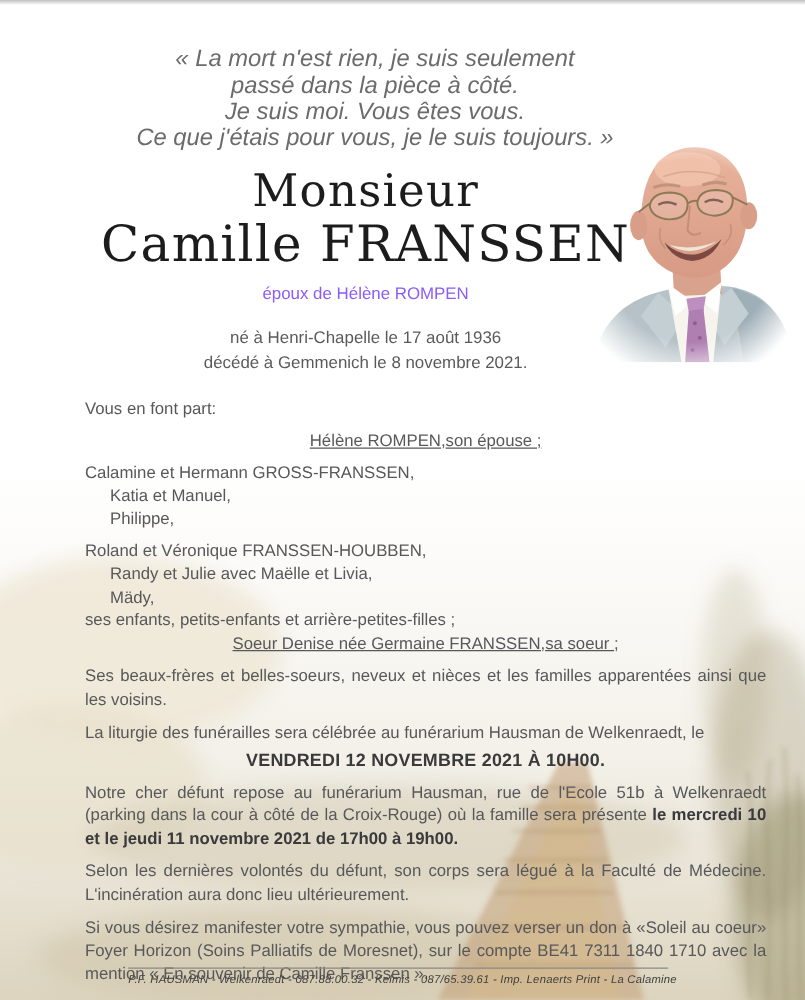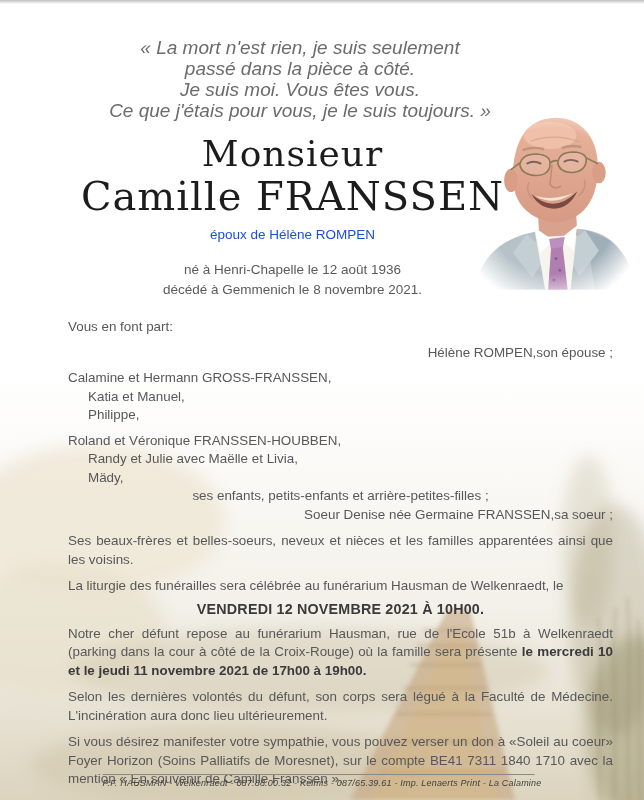--- a/index.html
+++ b/index.html
@@ -16,27 +16,27 @@
   .photo { position:absolute; top:102px; left:466px; width:172px; height:190px; }
   
   .content { position:relative; }
   .quote { width:600px; padding-top:37px; text-align:center; font-style:italic;
     font-size:19px; line-height:21px; color:#6b6b6b; }
   .header { width:585px; text-align:center; margin-top:13px; }
   .title-1 { font-family:"DejaVu Serif", serif; font-size:36px; line-height:40px;
     color:#1c1c1c; letter-spacing:1px; }
   .title-2 { font-family:"DejaVu Serif", serif; font-size:40px; line-height:44px;
     color:#1c1c1c; letter-spacing:1px; }
-  .spouse-line { margin-top:9px; font-size:13.5px; color:#1d4ed8; }
+  .spouse-line { margin-top:9px; font-size:13.5px; color:#8b5cf6; }
   .dates { margin-top:18px; font-size:13.5px; line-height:20px; color:#5a5a5c; }
   .body-block { margin:18px 31px 0 68px; font-size:13.4px; }
-  .row { display:flex; justify-content:flex-end; line-height:18.5px; }
+  .row { display:flex; justify-content:center; line-height:18.5px;text-decoration:underline; }
   .group { margin-top:7px; line-height:18.5px; }
   .indent { padding-left:20px; }
-  .right-align { text-align:center; line-height:18.5px; }
+  .right-align { text-align:left; line-height:18.5px; }
   .para { margin-top:8px; line-height:18.5px; text-align:justify; }
   .para-plain { margin-top:8px; line-height:18.5px; }
   .center-line { text-align:center; line-height:19px; }
   .bold-date { margin-top:5px; text-align:center; font-weight:bold; font-size:14.3px;
     color:#3a3a3c; letter-spacing:.2px; }
   b { color:#3a3a3c; }
   .footer { position:absolute; bottom:12px; left:50%; transform:translateX(-50%);
     text-align:center; }
   .footer-line { width:432px; border-top:1px solid #8a8a85; }
   .footer-text { padding-top:3px; font-size:9px; font-style:italic; color:#3f3f3f;
@@ -142,21 +142,21 @@
       <div>passé dans la pièce à côté.</div>
       <div>Je suis moi. Vous êtes vous.</div>
       <div>Ce que j'étais pour vous, je le suis toujours. »</div>
     </div>
 
     <div class="header">
       <div class="title-1">Monsieur</div>
       <div class="title-2">Camille FRANSSEN</div>
       <div class="spouse-line">époux de Hélène ROMPEN</div>
       <div class="dates">
-        <div>né à Henri-Chapelle le 12 août 1936</div>
+        <div>né à Henri-Chapelle le 17 août 1936</div>
         <div>décédé à Gemmenich le 8 novembre 2021.</div>
       </div>
     </div>
 
     <div class="body-block">
 
       <div class="group">Vous en font part:</div>
 
       <div class="row group">
         <span>Hélène ROMPEN,</span>

